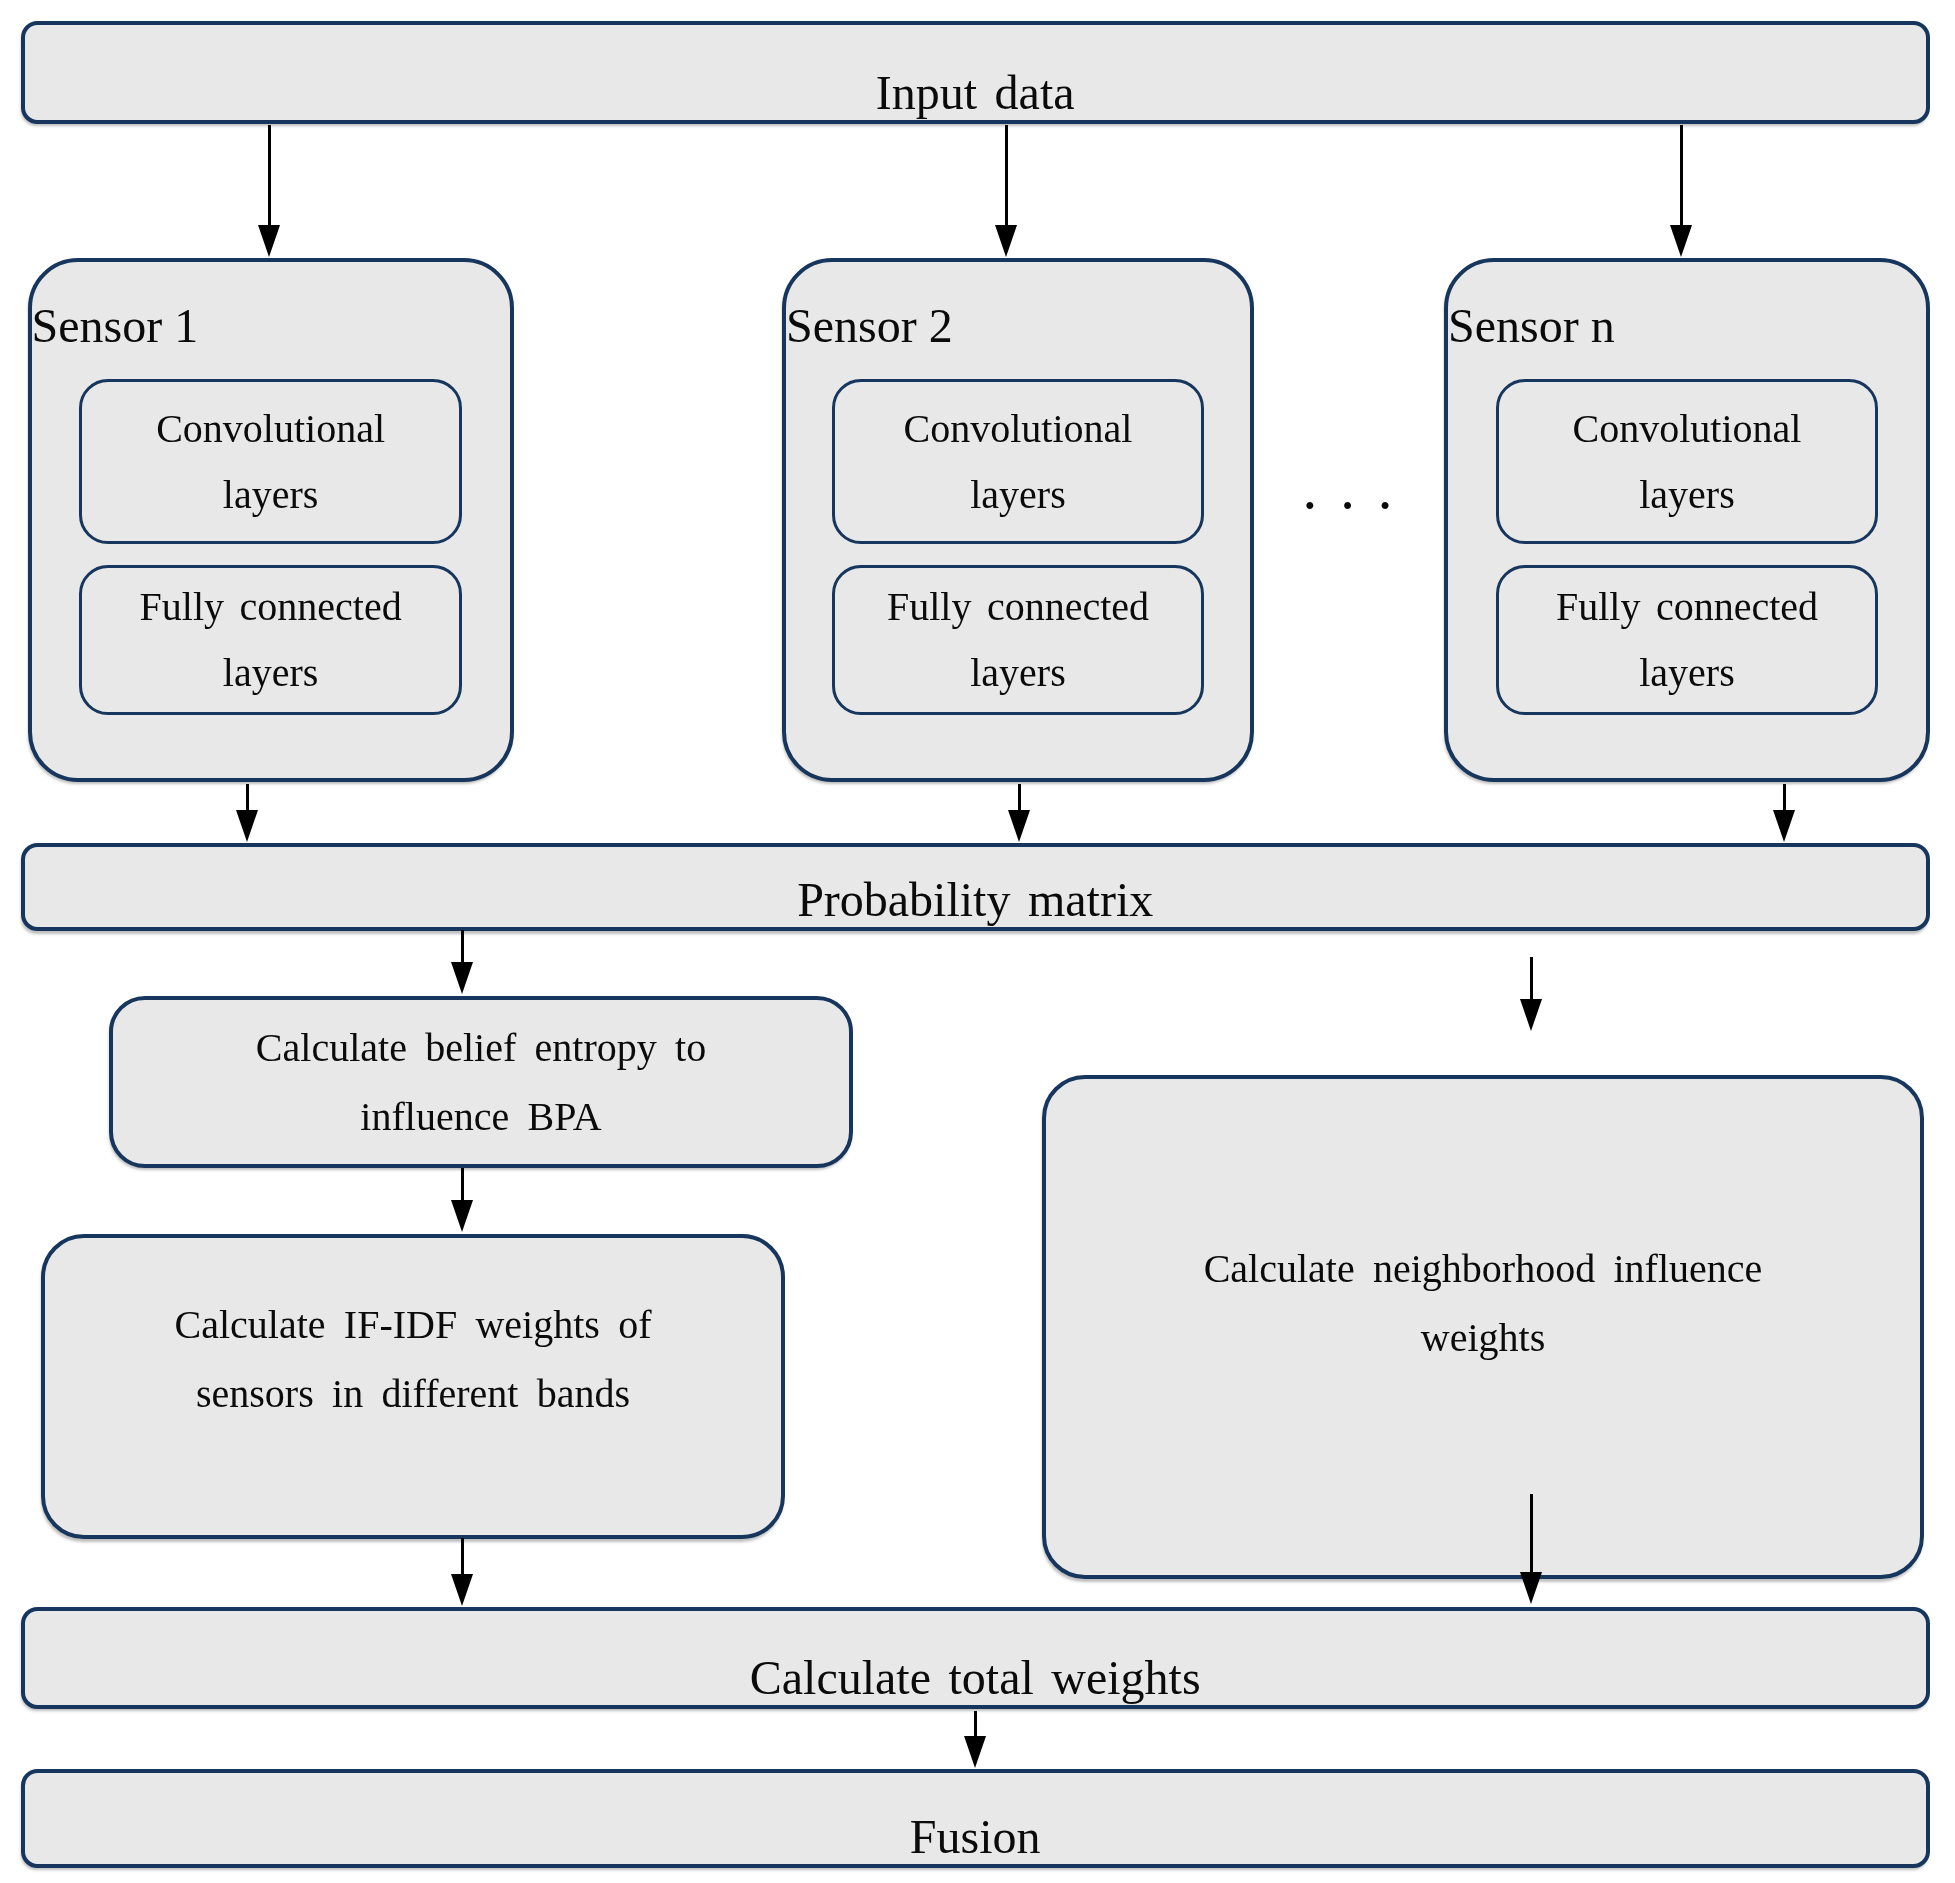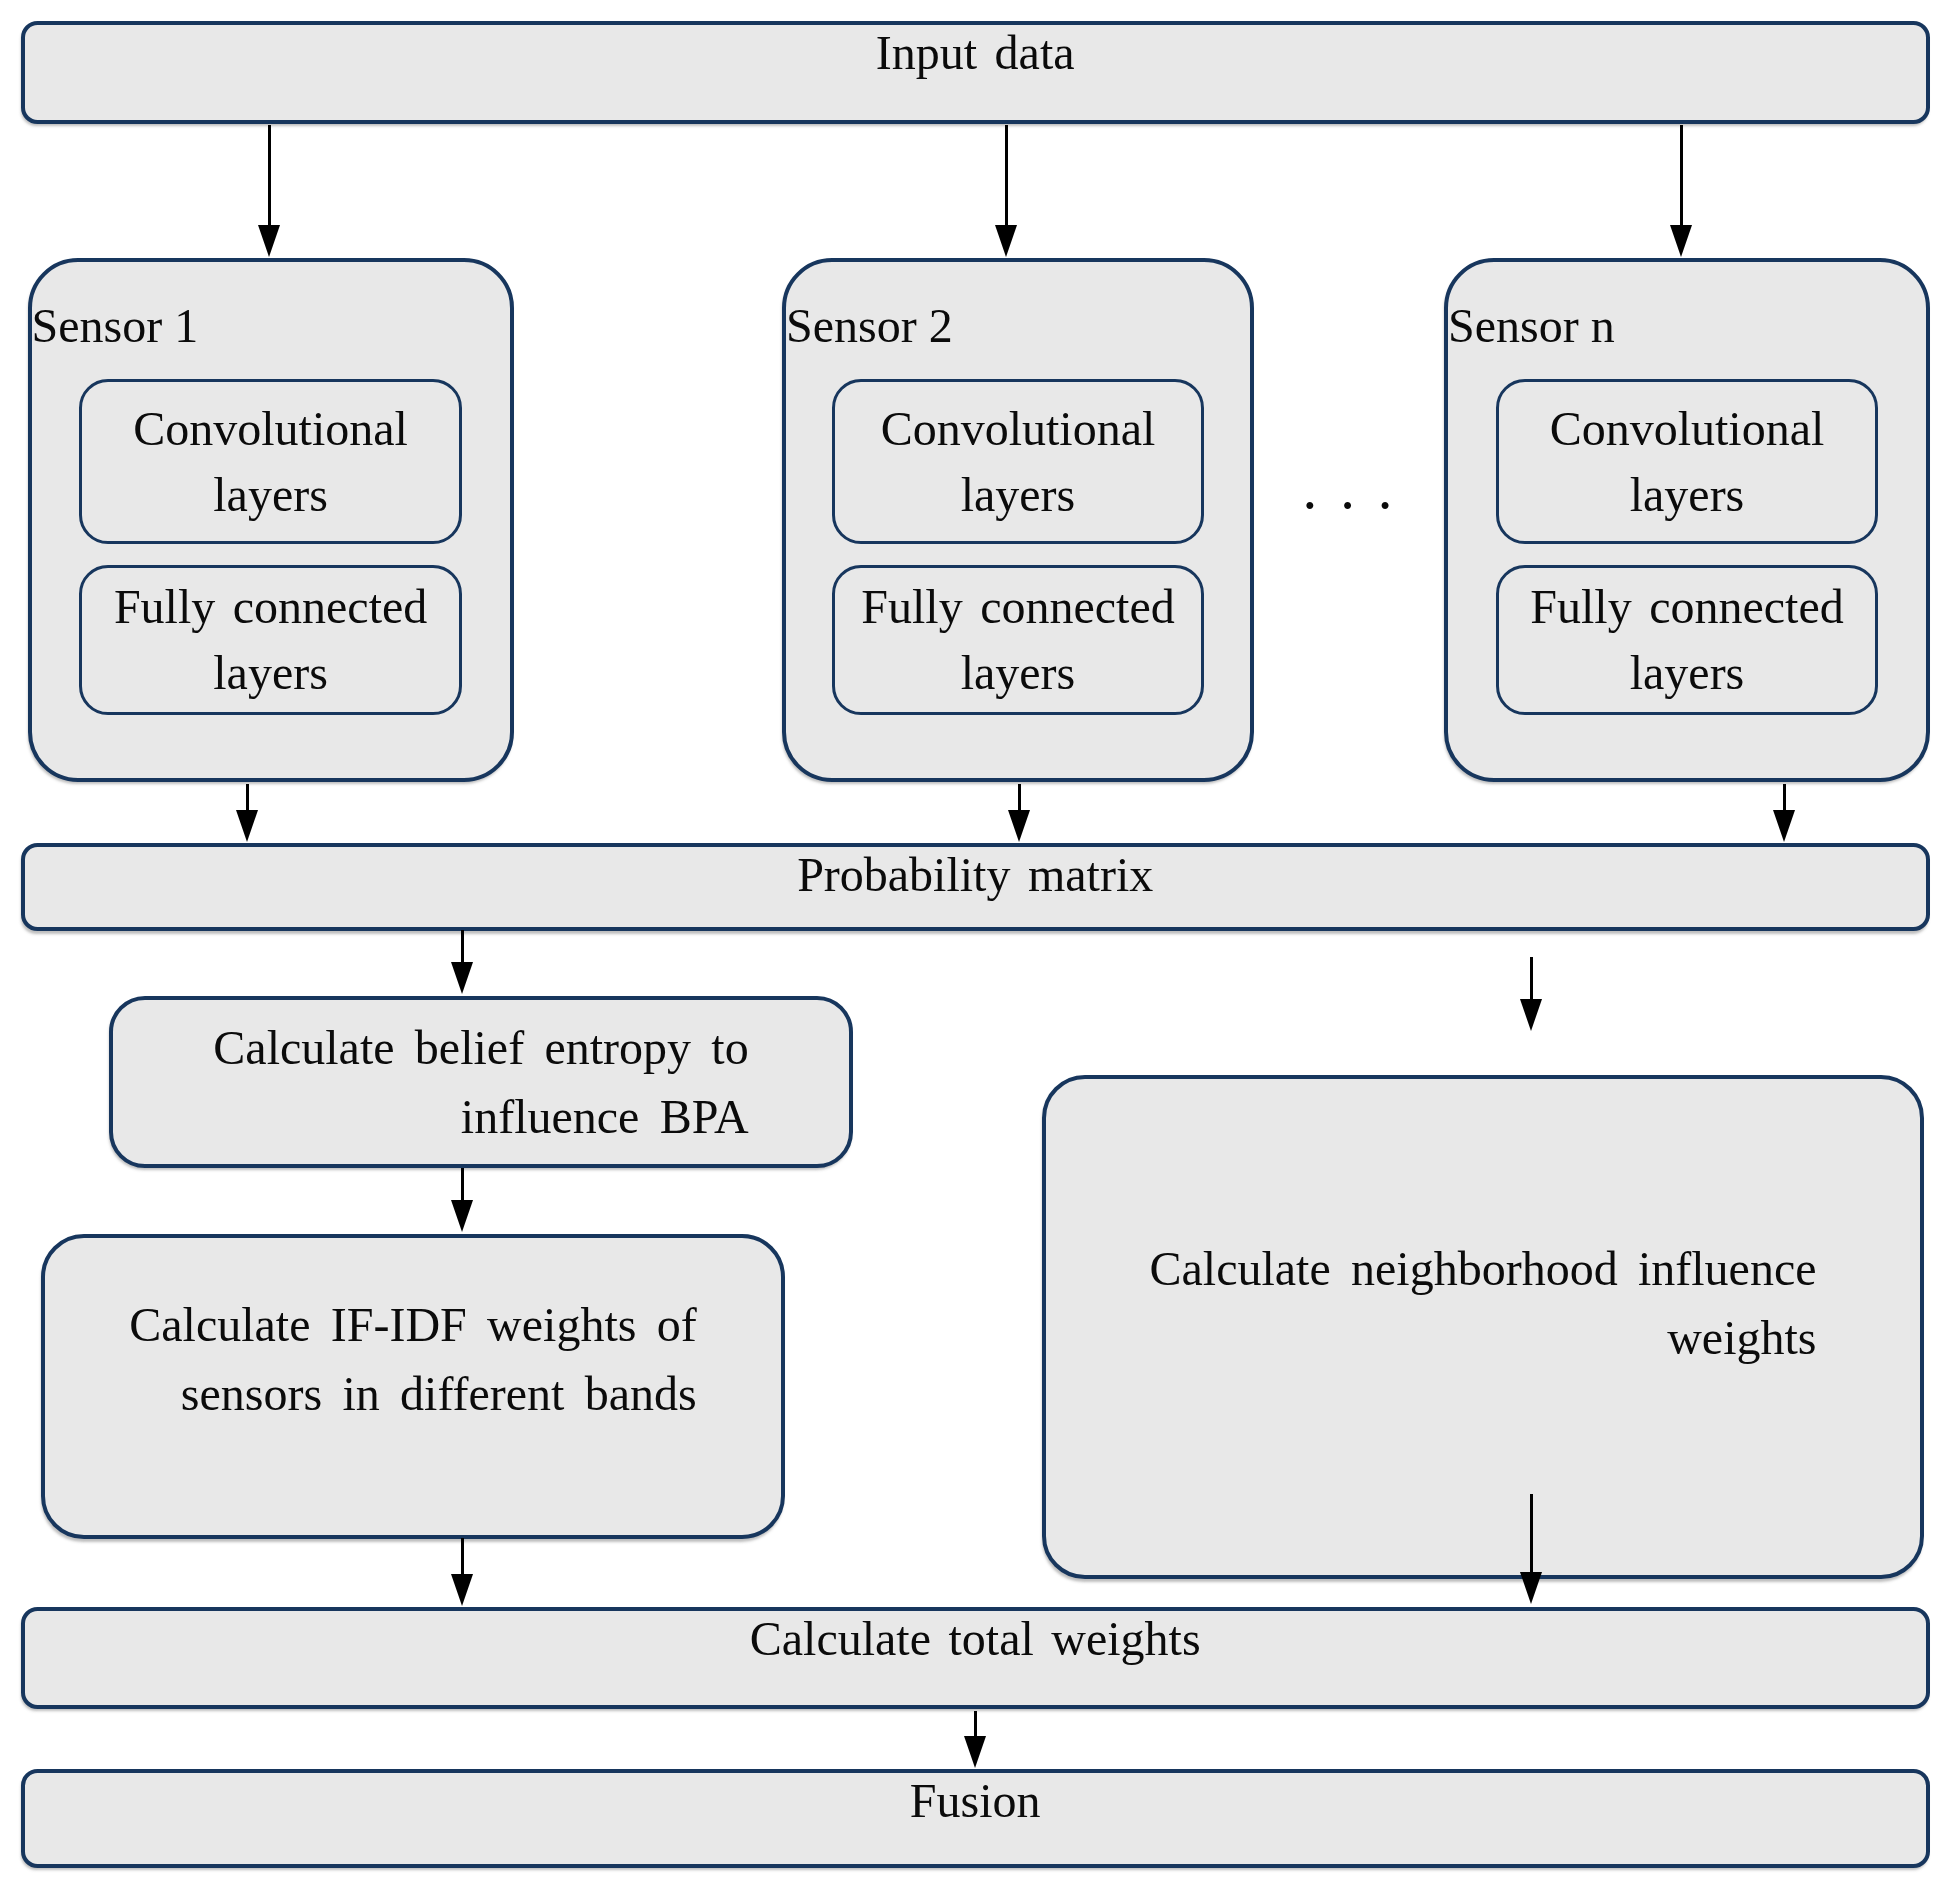--- a/index.html
+++ b/index.html
@@ -22,21 +22,21 @@
   
   .bar{
     position:absolute;
     left:20.7px;
     width:1909px;
     background:var(--fill);
     border:4.8px solid var(--border);
     border-radius:16.5px;
     box-sizing:border-box;
     display:flex;
-    align-items:flex-start;
+    align-items:flex-end;
     justify-content:center;
     box-shadow:-1.4px 3.4px 2.8px -1.4px rgba(110,110,110,.45);
   }
   .bar-label{
     font-size:48px;
     word-spacing:5.5px;
     white-space:nowrap;
   }
   
   .rbox{
@@ -62,22 +62,22 @@
     box-sizing:border-box;
     display:flex;
     flex-direction:column;
     align-items:center;
     justify-content:center;
   }
   .subbox-conv{top:117px;height:165px;}
   .subbox-fc{top:303px;height:150px;}
   .twoline span{
     display:block;
-    text-align:right;
-    font-size:48px;
+    text-align:center;
+    font-size:40px;
     line-height:66px;
     word-spacing:5.5px;
     white-space:nowrap;
   }
   .bigbox{
     border-radius:43px;
     display:flex;
     flex-direction:column;
     align-items:center;
     justify-content:center;

